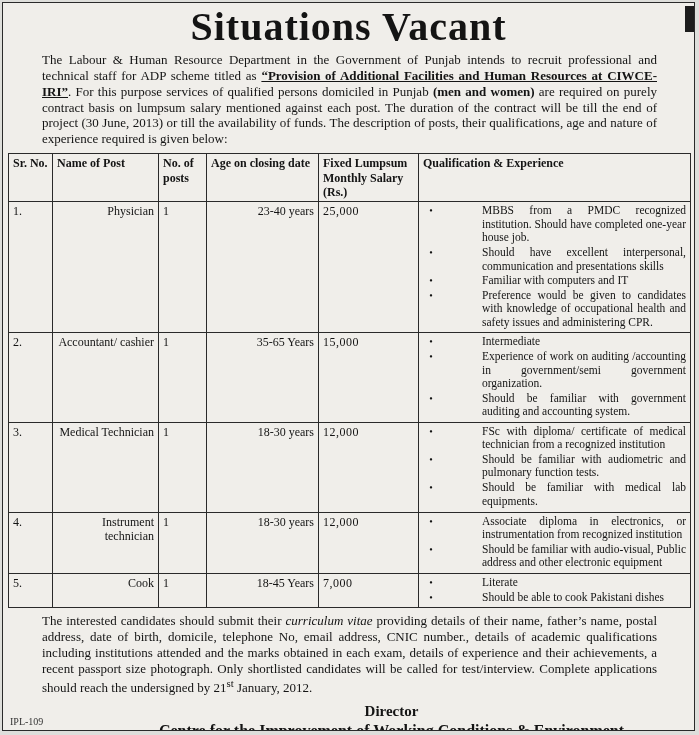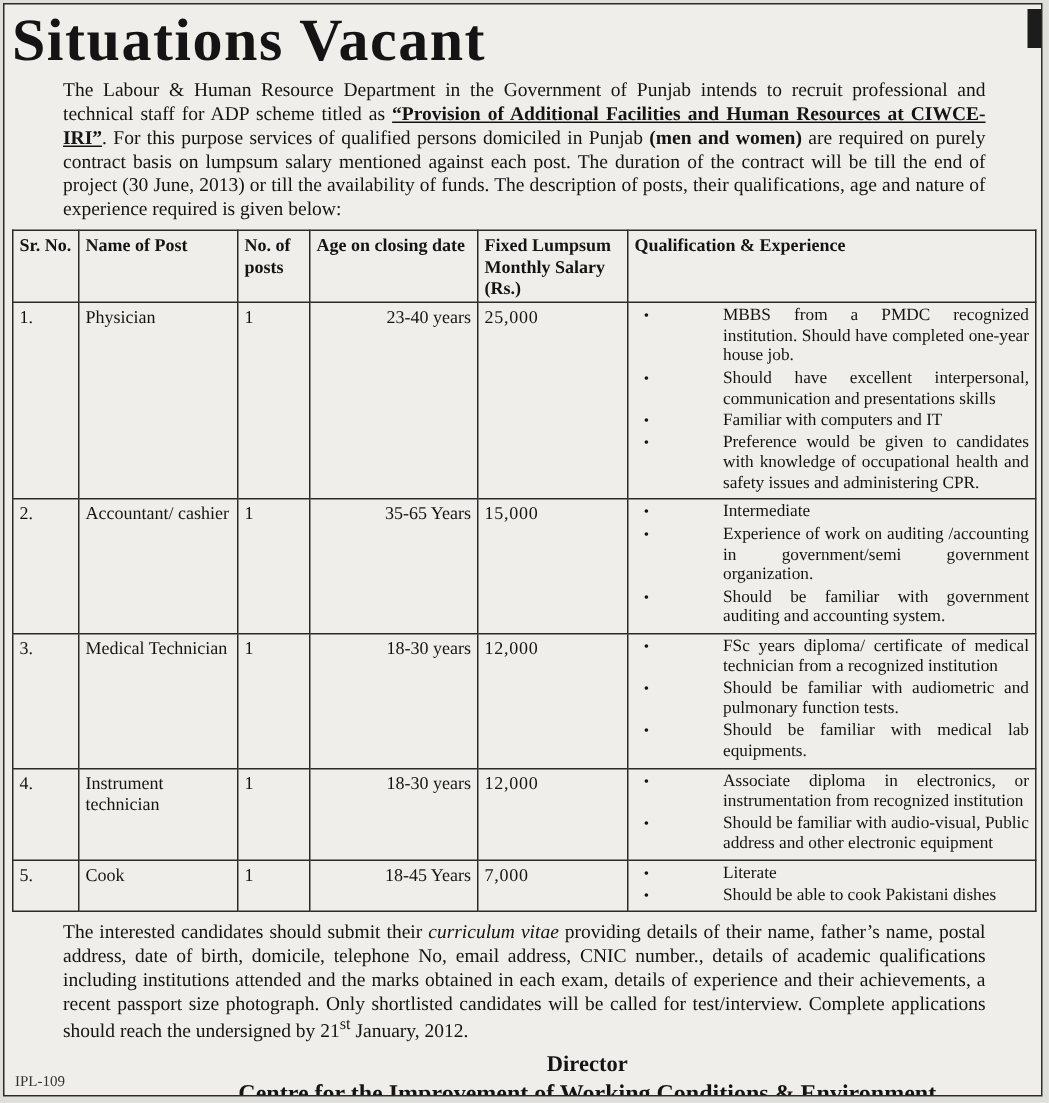--- a/index.html
+++ b/index.html
@@ -29,21 +29,21 @@
   .scan-corner {
     position: absolute;
     right: 0;
     top: 3px;
     width: 9px;
     height: 26px;
     background: #1c1c1c;
   }
   h1.title {
     margin: 0 0 4px 0;
-    text-align: left;
+    text-align: center;
     font-size: 40px;
     line-height: 1.05;
     font-weight: bold;
     letter-spacing: 1px;
   }
   .para {
     margin: 0 32px 6px 34px;
     font-size: 13px;
     line-height: 1.22;
     text-align: justify;
@@ -64,21 +64,21 @@
     padding: 2px 4px;
     font-size: 12px;
     line-height: 1.2;
     overflow: hidden;
   }
   table.positions th {
     text-align: left;
     font-weight: bold;
   }
   td.sr { padding-top: 4px; }
-  td.post { padding-top: 12px; }
+  td.post { padding-top: 12px; text-align: right; }
   td.num { text-align: left; padding-left: 8px; padding-top: 4px; }
   td.age { padding-top: 4px; text-align: right; }
   td.salary {
     font-size: 15px;
     padding-left: 14px;
     padding-top: 4px;
     letter-spacing: 0.5px;
     margin-left: 23px;
   }
   td.qual { padding: 3px 4px 2px 4px; }
@@ -201,21 +201,21 @@
       </tr>
       <tr class="r3">
         <td class="sr">3.</td>
         <td class="post">Medical Technician</td>
         <td class="num">1</td>
         <td class="age">18-30 years</td>
         <td class="salary">12,000</td>
         <td class="qual">
           <div class="bullet">
               <span class="dot">•</span>
-              <span class="bt">FSc years diploma/ certificate of medical technician from a recognized institution</span>
+              <span class="bt">FSc with diploma/ certificate of medical technician from a recognized institution</span>
             </div>
           <div class="bullet">
               <span class="dot">•</span>
               <span class="bt">Should be familiar with audiometric and pulmonary function tests.</span>
             </div>
           <div class="bullet">
               <span class="dot">•</span>
               <span class="bt">Should be familiar with medical lab equipments.</span>
             </div>
         </td>

